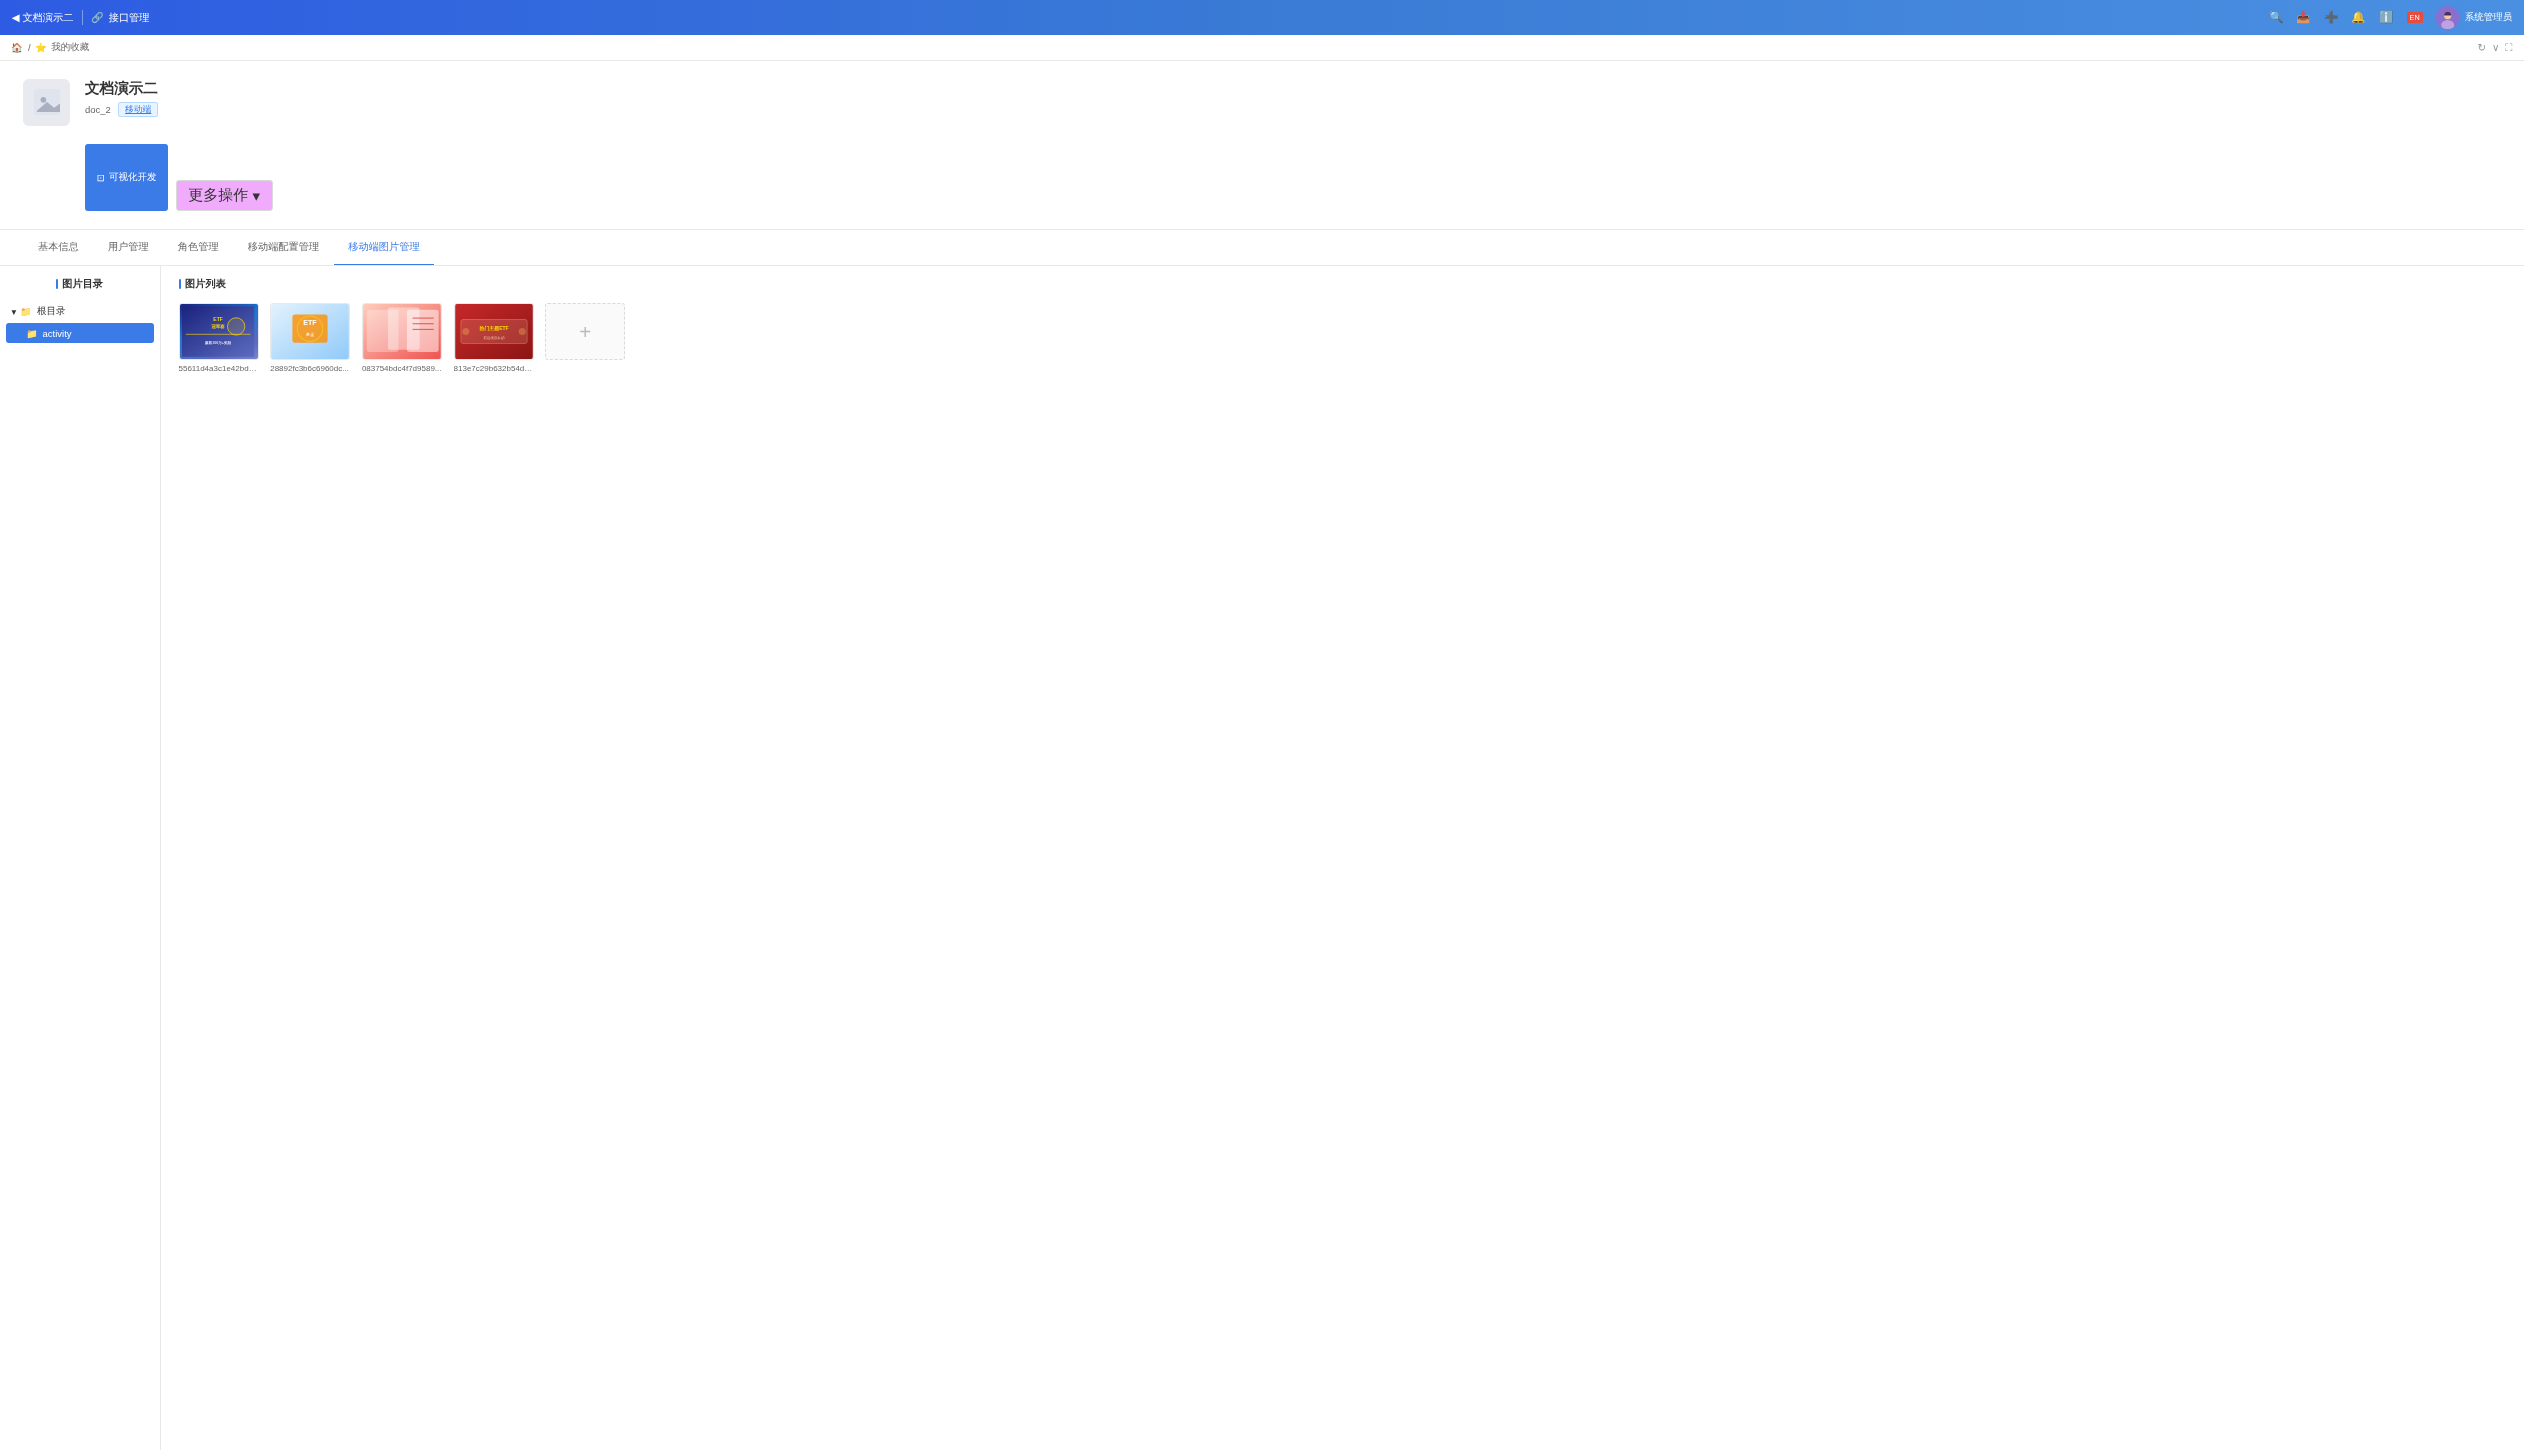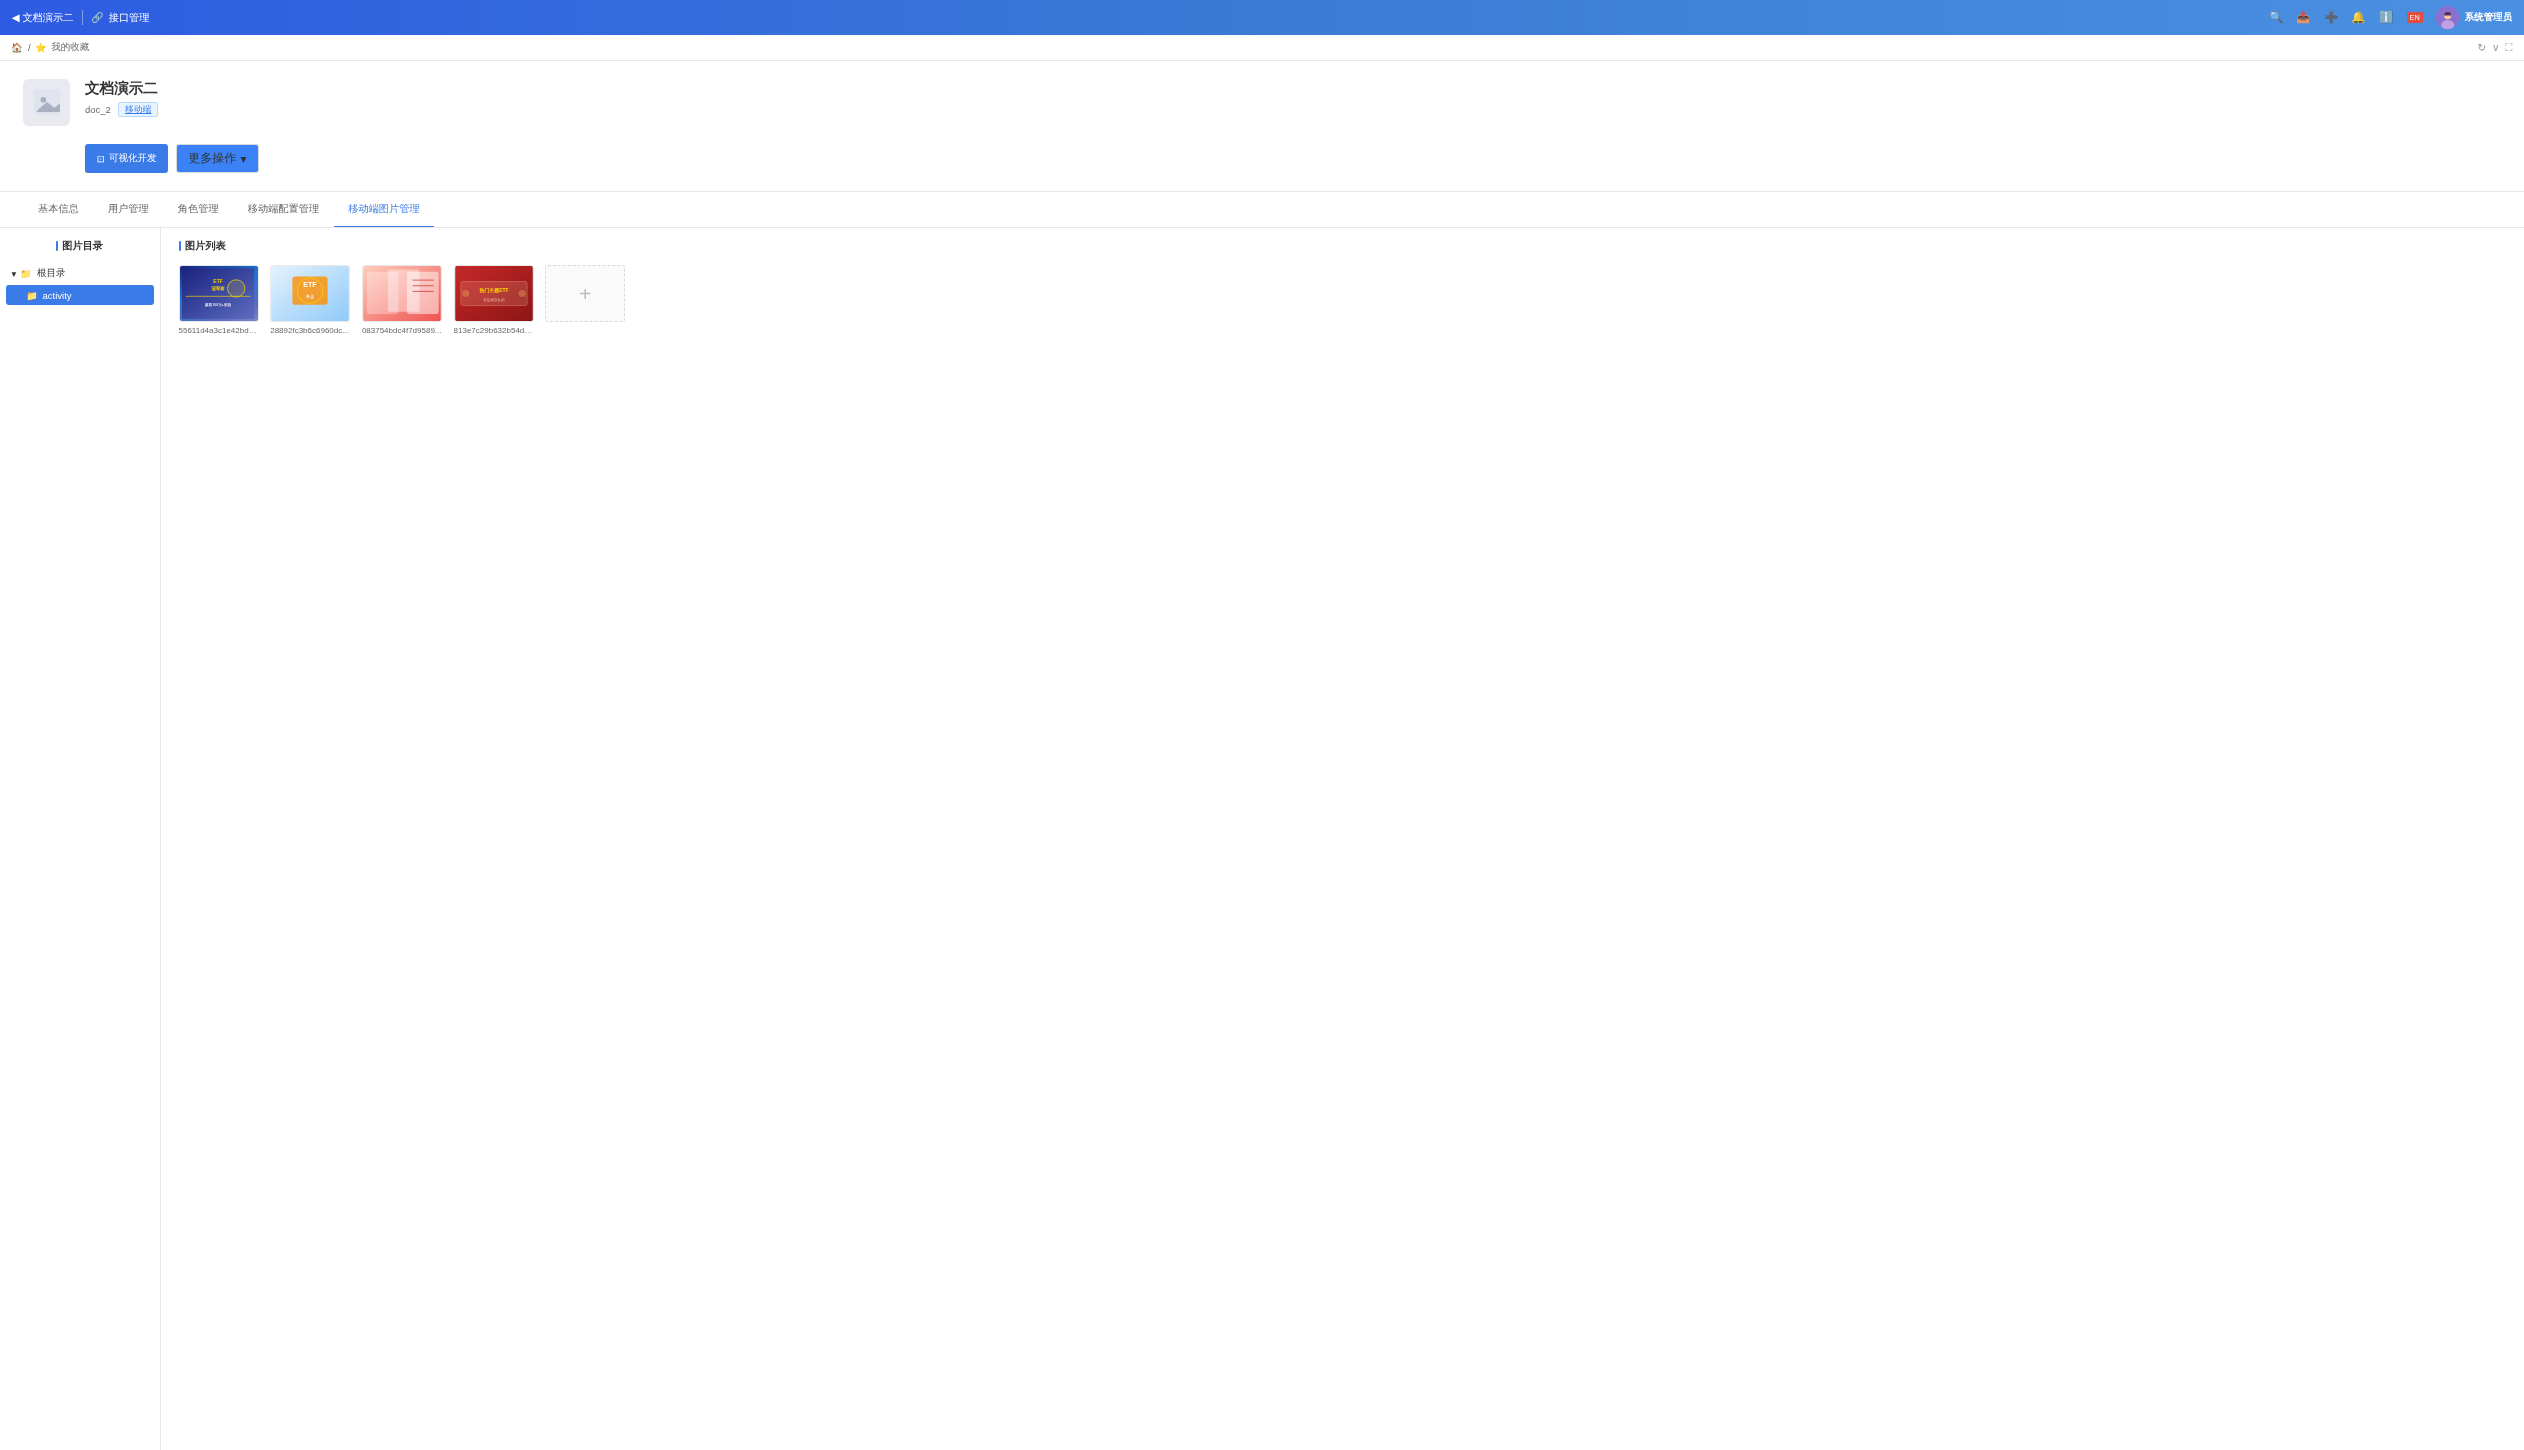--- a/index.html
+++ b/index.html
@@ -66,21 +66,21 @@
       align-items: center;
       justify-content: center;
       overflow: hidden;
     }
     .user-info {
       display: flex;
       align-items: center;
       gap: 5.8px;
       cursor: pointer;
     }
-    .user-name { font-size: 9.5px; color: white; font-weight: bold; }
+    .user-name { font-size: 9.5px; color: white; }
 
     
     .breadcrumb-bar {
       background: white;
       height: 26px;
       display: flex;
       align-items: center;
       padding: 0 11.7px;
       border-bottom: 0.7px solid #e8e8e8;
       justify-content: space-between;
@@ -154,30 +154,31 @@
       border: none;
       padding: 5.1px 11.7px;
       border-radius: 2.9px;
       font-size: 9.5px;
       cursor: pointer;
       display: flex;
       align-items: center;
       gap: 4.4px;
     }
     .btn-default {
-      background: #3b82f6;
+      background: #f0abfc;
       color: #333;
       border: 0.7px solid #d9d9d9;
       padding: 5.1px 11.7px;
       border-radius: 2.9px;
-      font-size: 12px;
-      cursor: pointer;
-      display: flex;
-      align-items: center;
-      gap: 4.4px;
+      font-size: 15px;
+      cursor: pointer;
+      display: flex;
+      align-items: center;
+      gap: 4.4px;
+      margin-top: 36px;
     }
     .header-actions {
       display: flex;
       gap: 7.3px;
     }
 
     
     .tabs-bar {
       background: white;
       padding: 0 23.4px;

